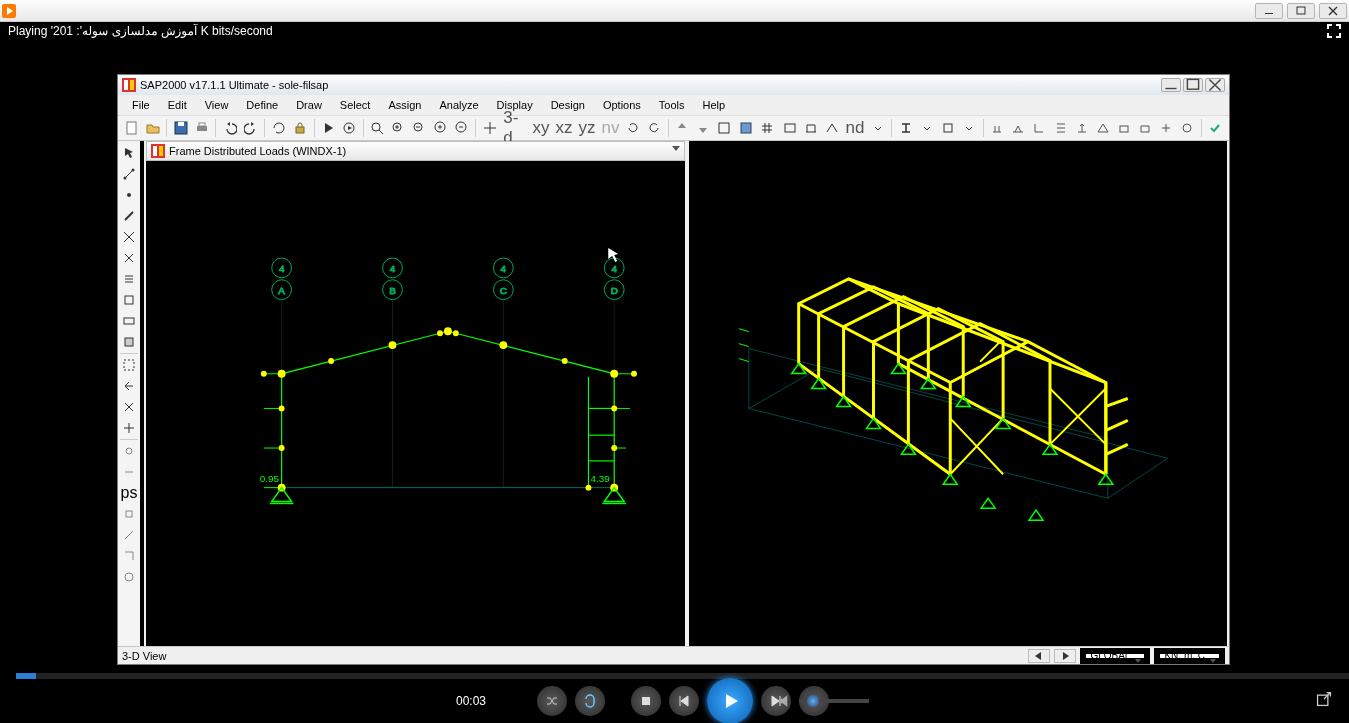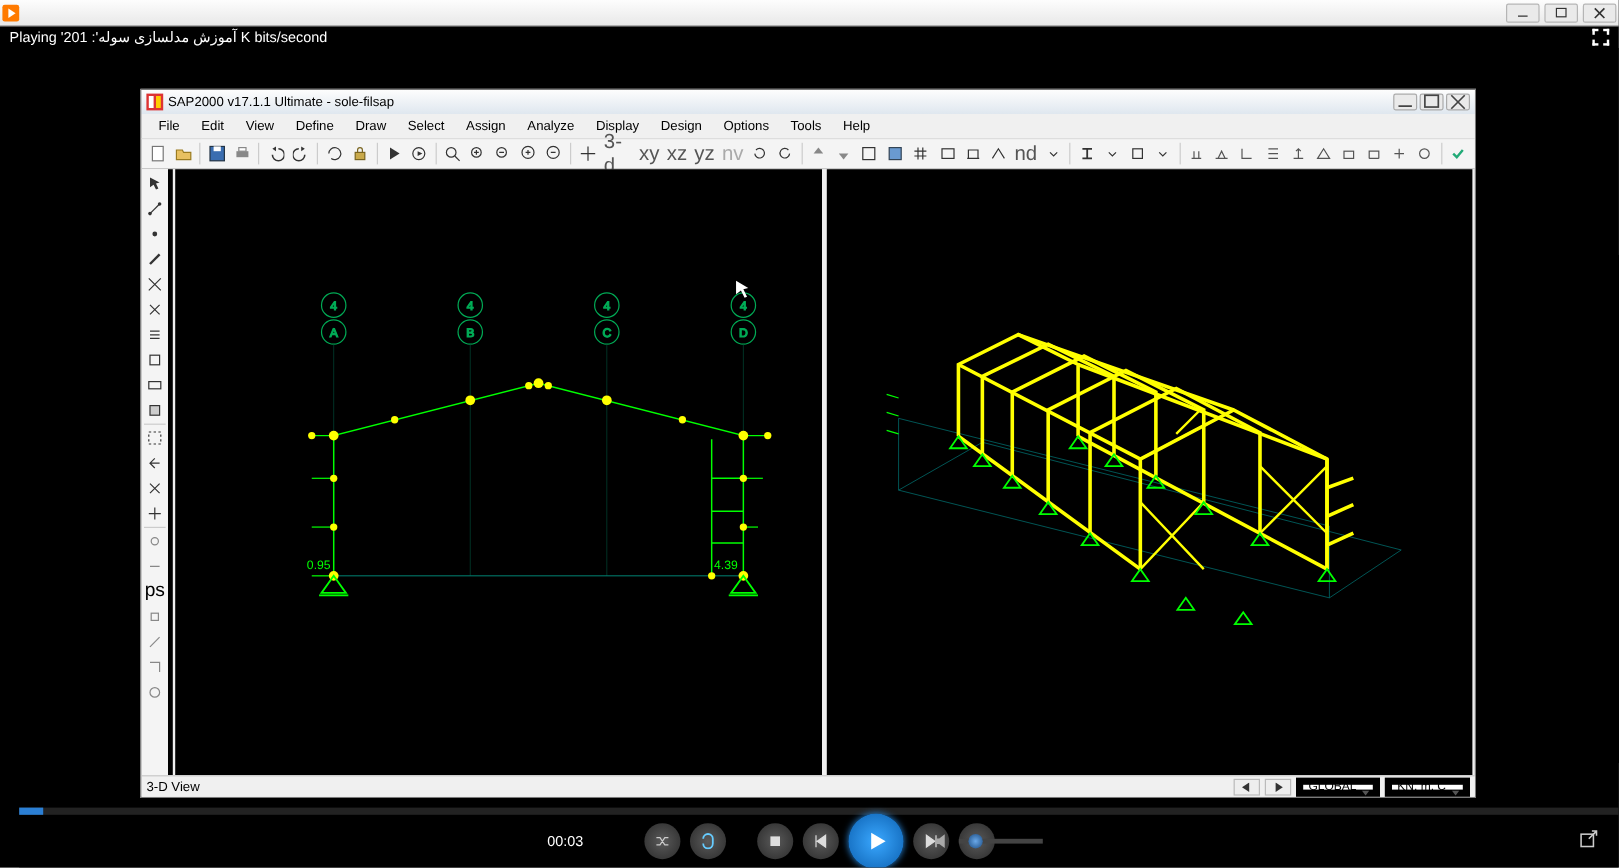--- a/index.html
+++ b/index.html
@@ -507,20 +507,25 @@
         <div class="tb-btn">
             <svg class="ic" viewBox="0 0 14 14">
               <circle cx="7" cy="7" r="4" fill="none" stroke="#888"></circle>
             </svg>
           </div>
       </div>
 
       <div class="views">
 
         <div class="view">
+          <div class="view-tab">
+            <span class="sapicon"></span>
+            <span>Frame Distributed Loads (WINDX-1)</span>
+            <span class="dd"></span>
+          </div>
           <div class="canvas">
             <svg viewBox="0 0 530 490" width="100%" height="100%">
 
               <g fill="none" stroke="#0a5" stroke-width="1" font-size="10" font-family="Arial">
                 <g>
                   <circle cx="130" cy="108" r="10"></circle>
                     <text x="130" y="112" text-anchor="middle" fill="#0f8">4</text>
                   <circle cx="130" cy="130" r="10"></circle>
                     <text x="130" y="134" text-anchor="middle" fill="#0f8">A</text>
                   <line x1="130" y1="140" x2="130" y2="330" stroke="#043" stroke-width="0.6"></line>

